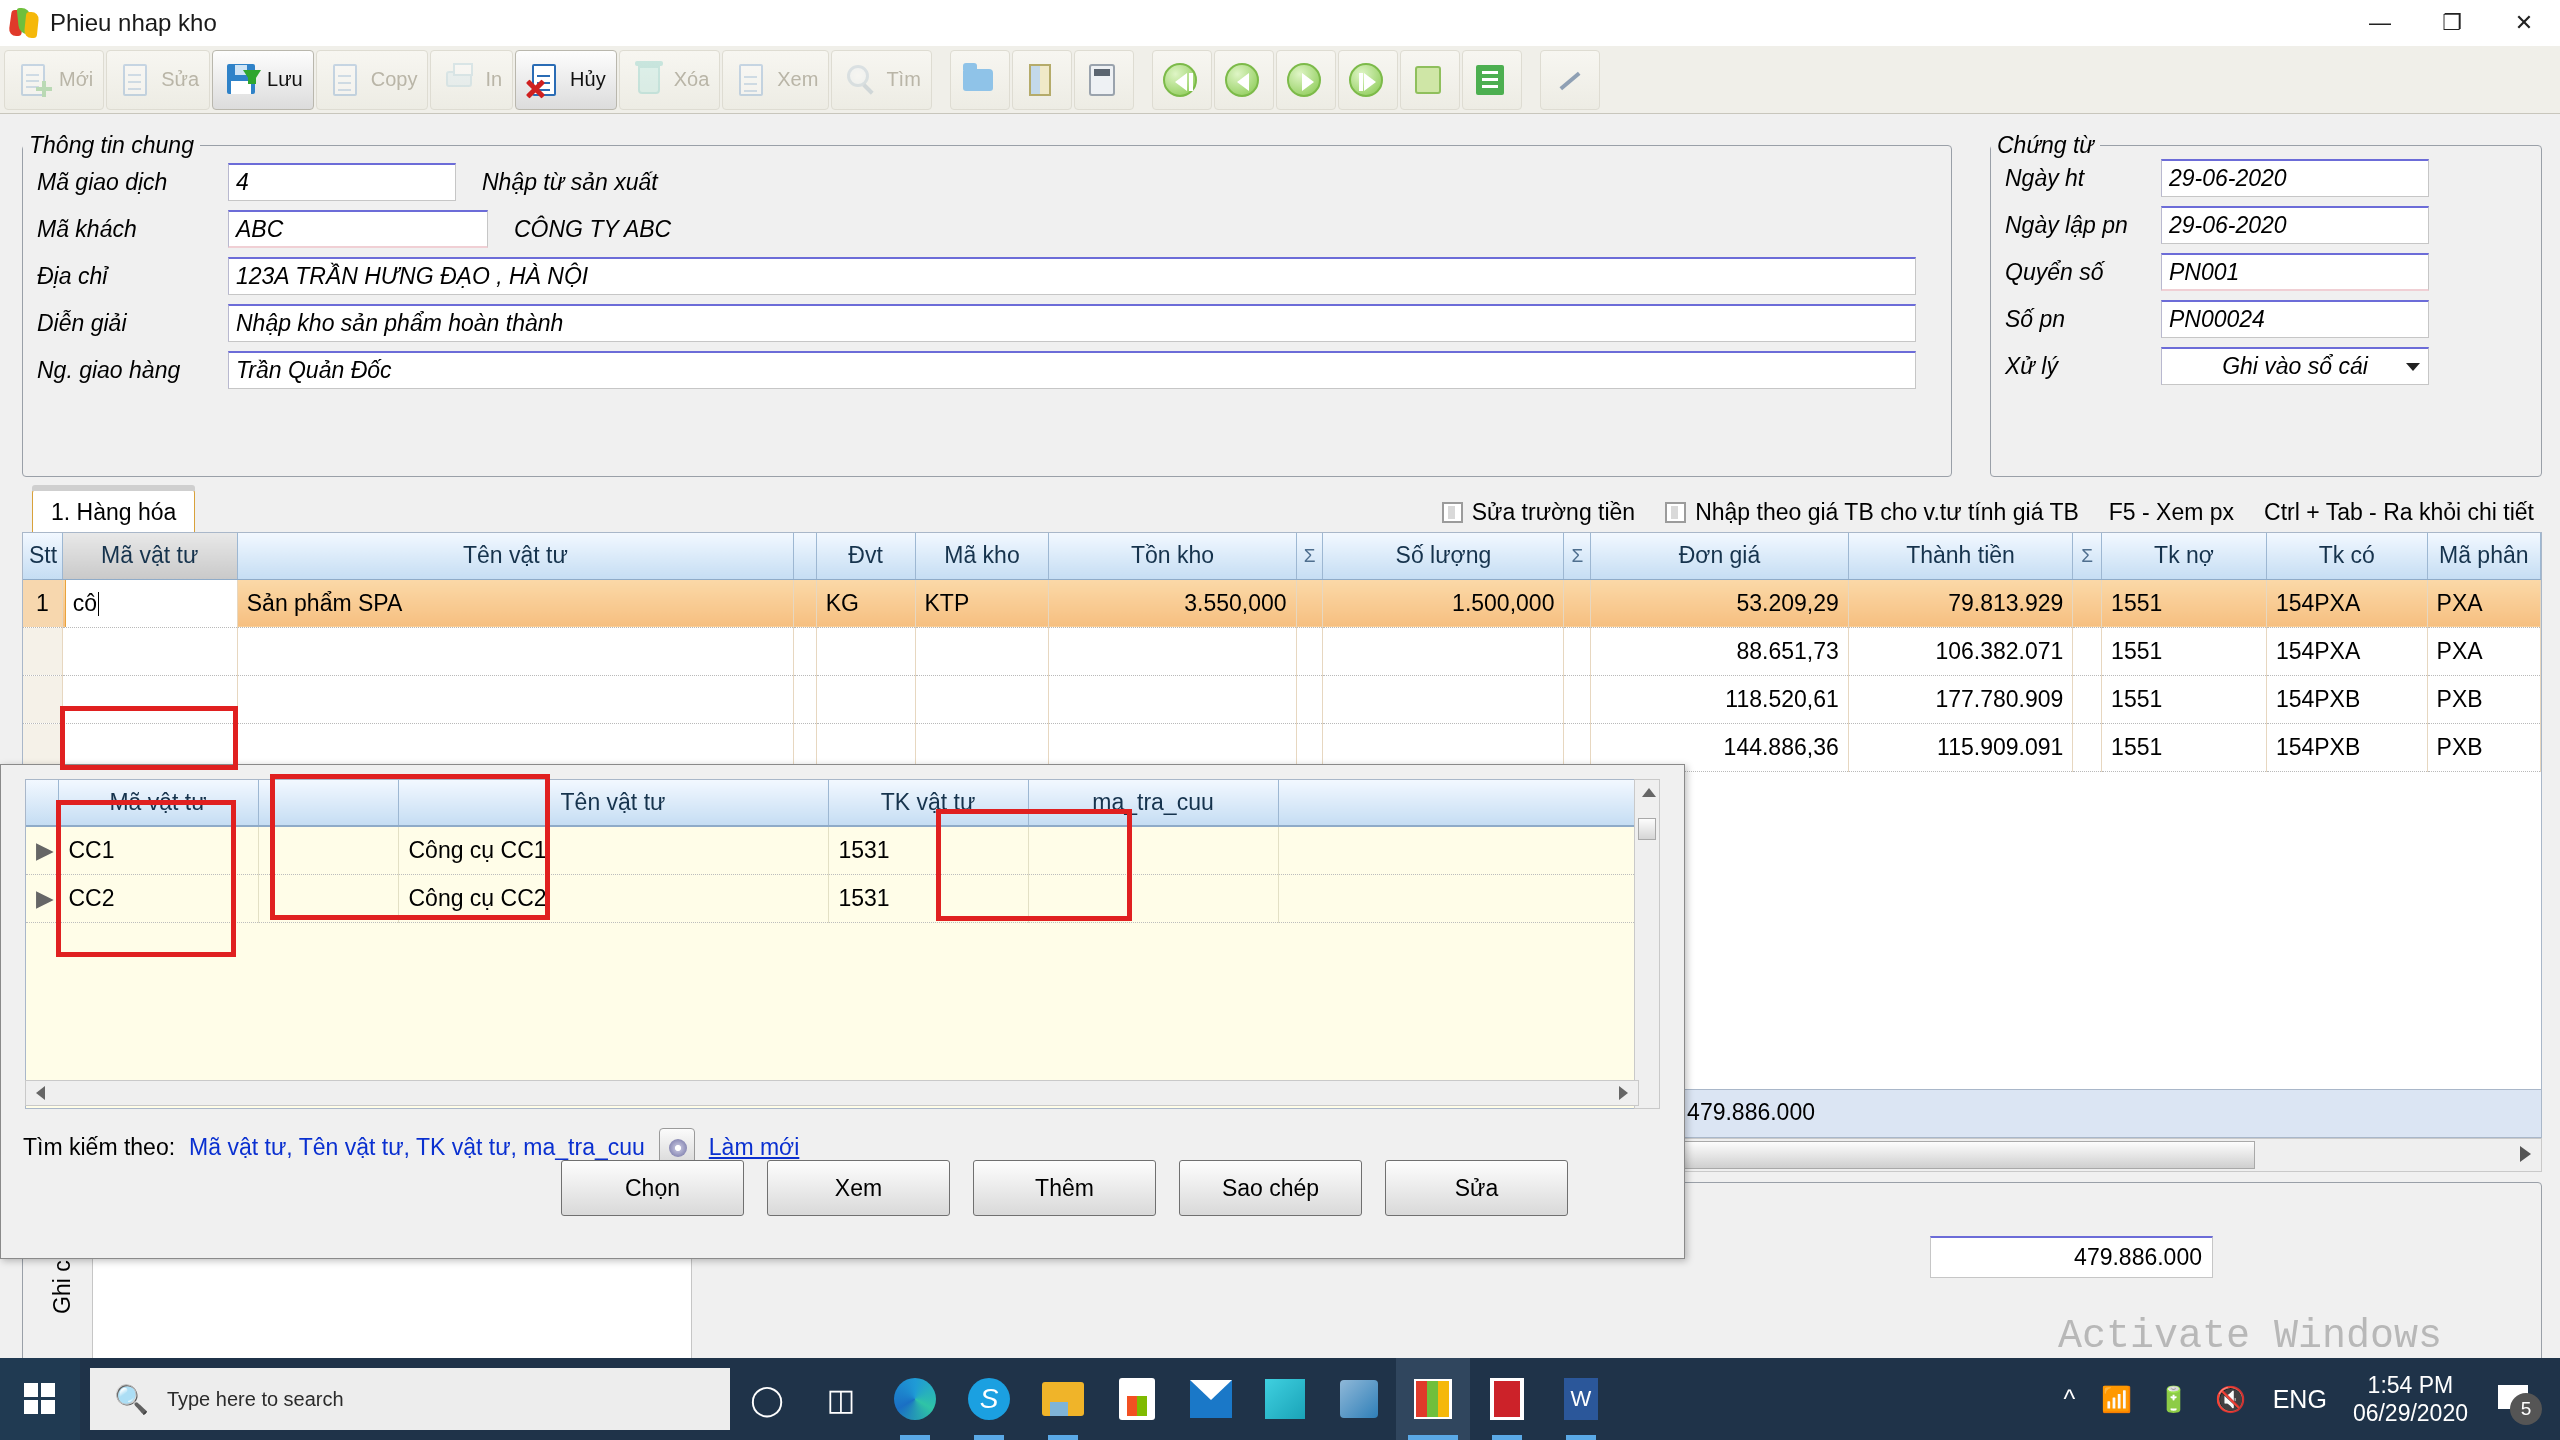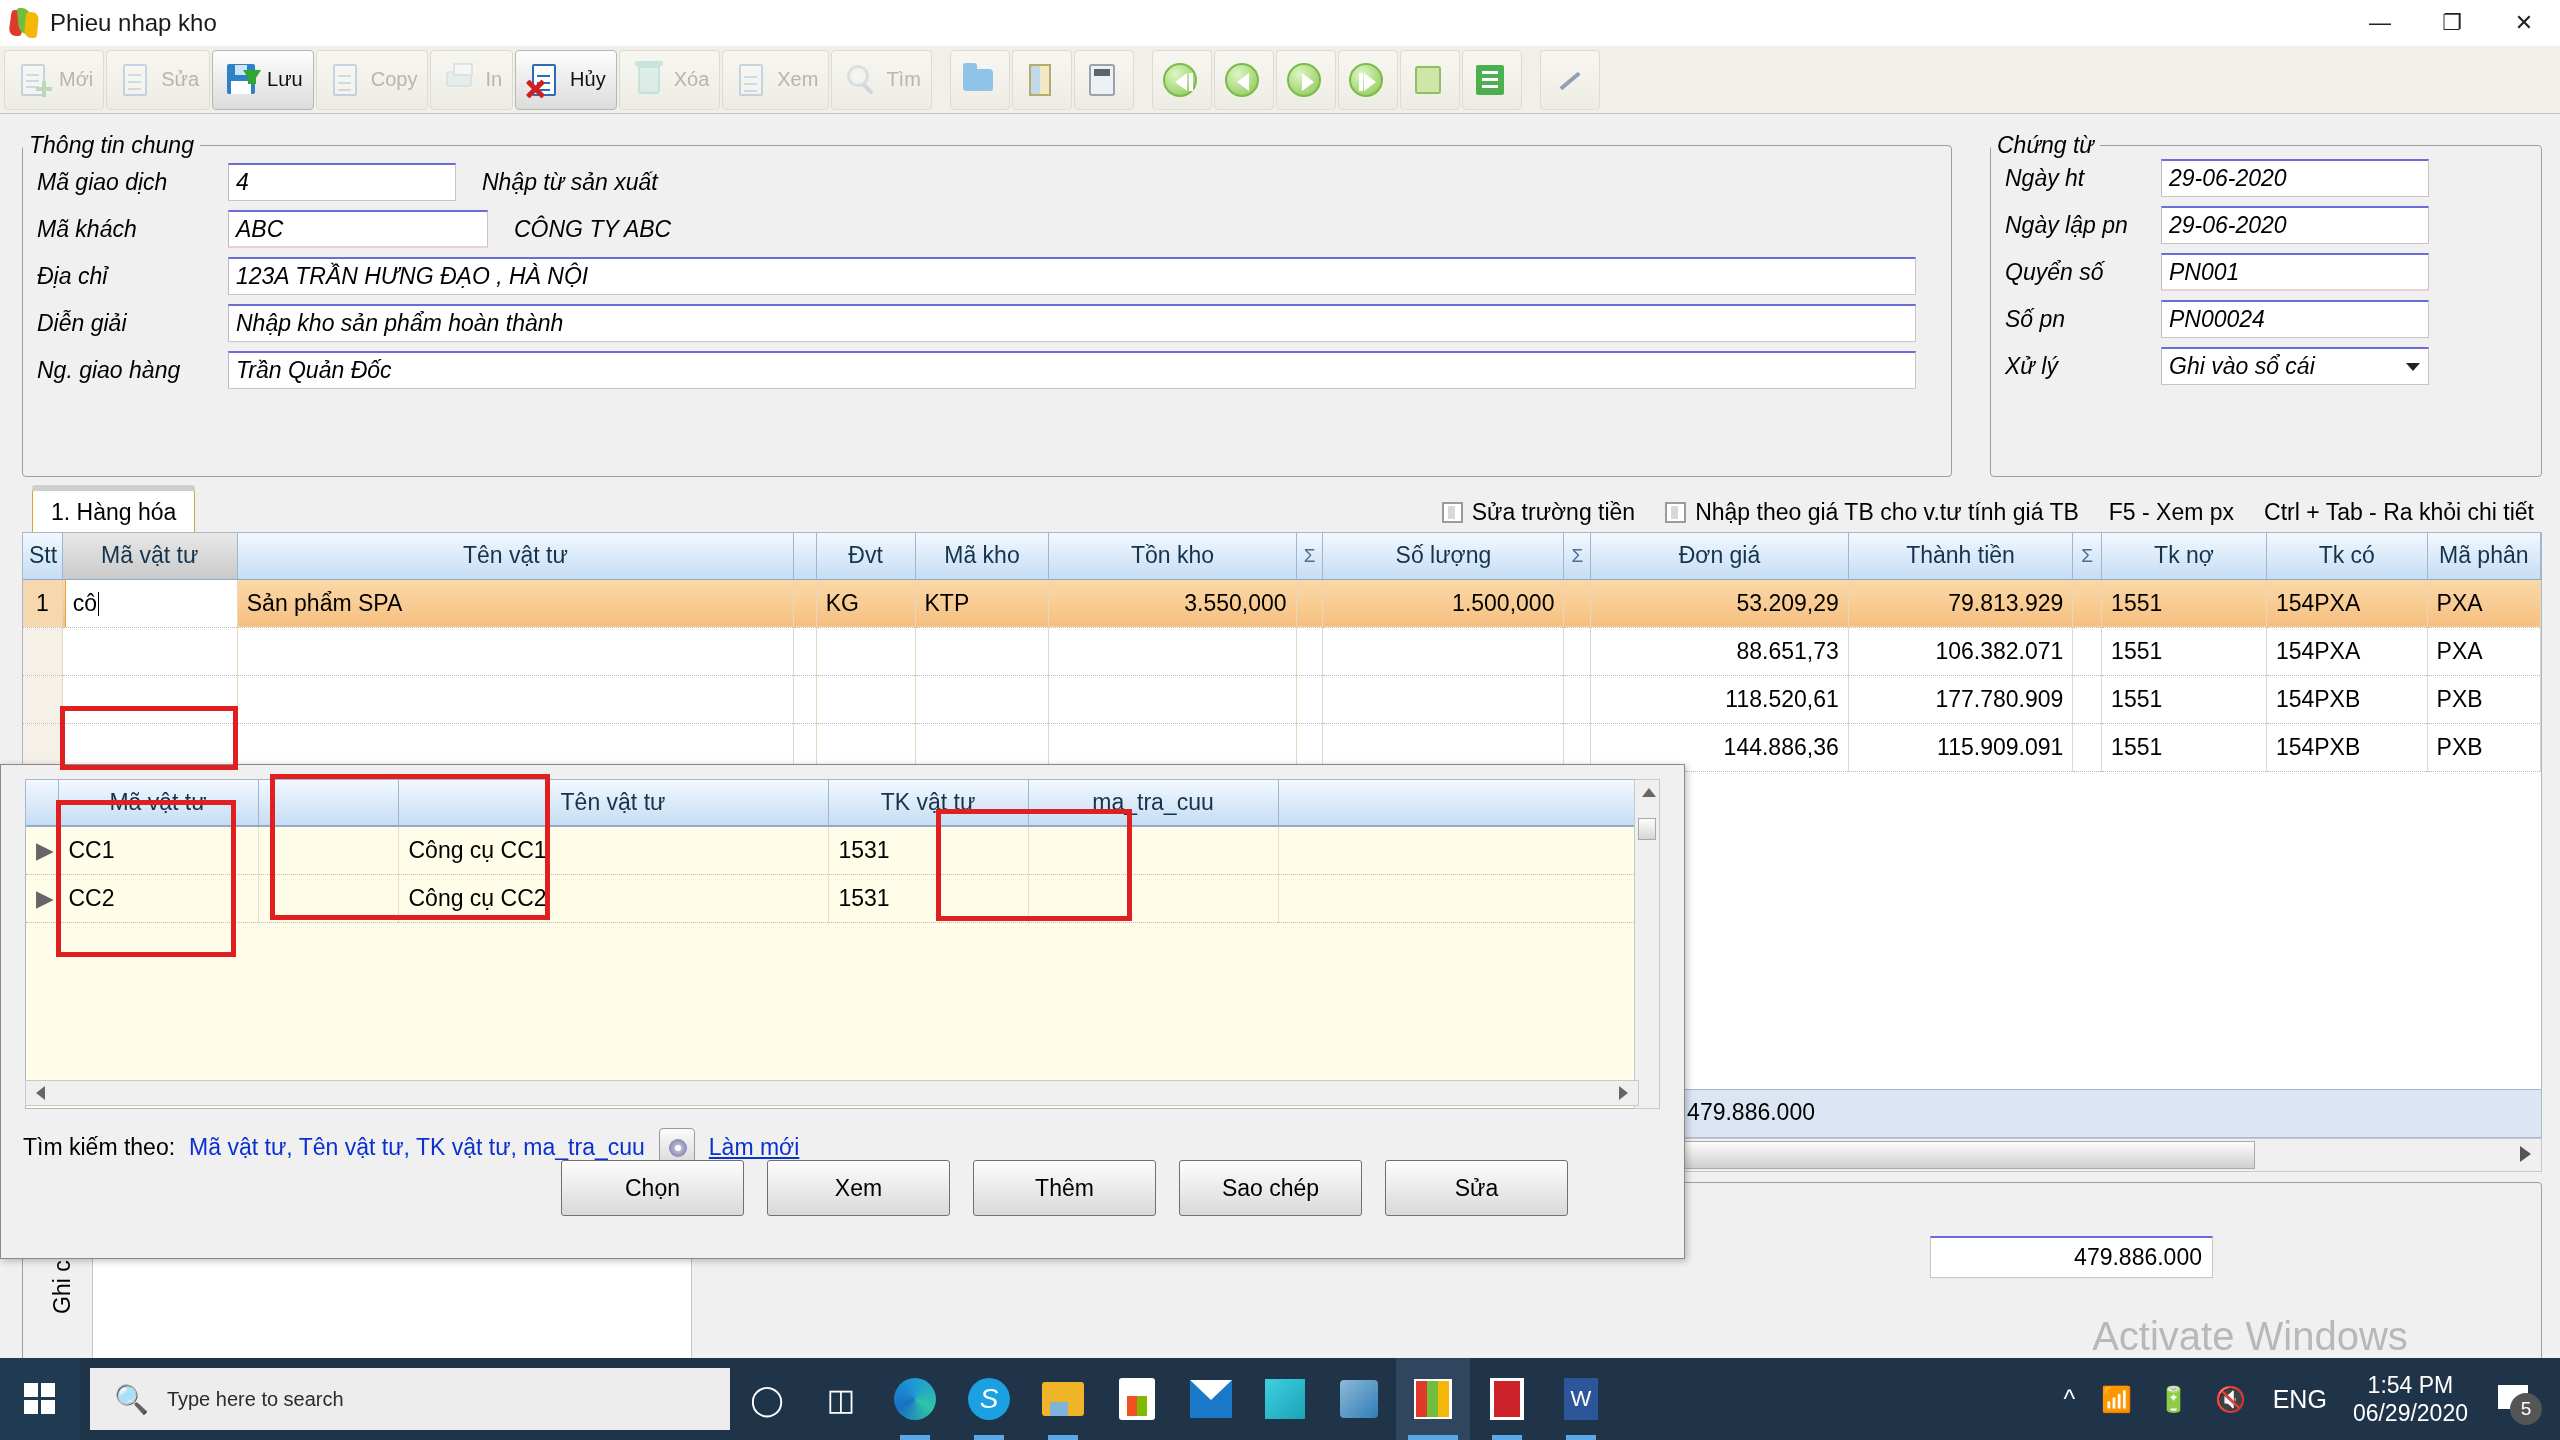--- a/index.html
+++ b/index.html
@@ -107,21 +107,21 @@
     background:#fff; padding:0 7px; display:flex; align-items:center; font-size:23px; color:#000;
   }
   .fld.pinkish { border-bottom:2px solid #f0cfd4; }
   .fld.r { justify-content:flex-end; }
   .side-note { margin-left:26px; font-size:23px; }
 
   #grp-chung .row:first-of-type { margin-top:4px; }
 
   
   #grp-ct .lbl-f { width:170px; }
-  .combo { position:relative; }
+  .combo { position:relative;justify-content:center; }
   .combo .arw { position:absolute; right:8px; top:50%; transform:translateY(-50%);
                 width:0;height:0;border-left:7px solid transparent;border-right:7px solid transparent;border-top:8px solid #222; }
 
   
   #tabstrip { position:absolute; left:22px; top:375px; width:2520px; height:46px; }
   .tab {
     position:absolute; left:10px; top:0; height:46px; padding:0 18px;
     display:flex; align-items:center; font-size:23px; background:#fff;
     border:1px solid #d8a13a; border-bottom:none; border-radius:4px 4px 0 0;text-align:right;
   }
@@ -182,21 +182,21 @@
   #tong-lbl { position:absolute; left:722px; top:1086px; font-size:23px; color:#333; }
   #soluong-val { position:absolute; left:1175px; top:1082px; width:280px; height:36px;
                  background:#fff; border:1px solid #c6c6c6; }
   #tongtien-lbl { position:absolute; left:1490px; top:1086px; font-size:23px; color:#333; }
   #tongtien-box { position:absolute; left:1930px; top:1122px; width:283px; height:42px;
                   background:#fff; border:1px solid #c6c6c6; border-top:2px solid #6c6cd8;
                   display:flex; align-items:center; justify-content:flex-end; padding-right:10px;
                   font-size:23px; }
 
   
-  #wm { position:absolute; left:1990px; top:1200px; width:520px; text-align:center; }
+  #wm { position:absolute; left:1990px; top:1200px; width:520px; text-align:center;font-family:Liberation Mono, monospace; }
   #wm .l1 { font-size:40px; color:#b8b8b8; }
   #wm .l2 { font-size:24px; color:#b8b8b8; margin-top:6px; }
 
   
   #popup {
     position:absolute; left:0px; top:650px; width:1685px; height:495px;
     background:#f0f0f0; border:1px solid #8a8a8a; box-shadow:2px 2px 7px rgba(0,0,0,.25);
     z-index:40;
   }
   #popup .pgrid { position:absolute; left:24px; top:14px; width:1614px; height:330px;

